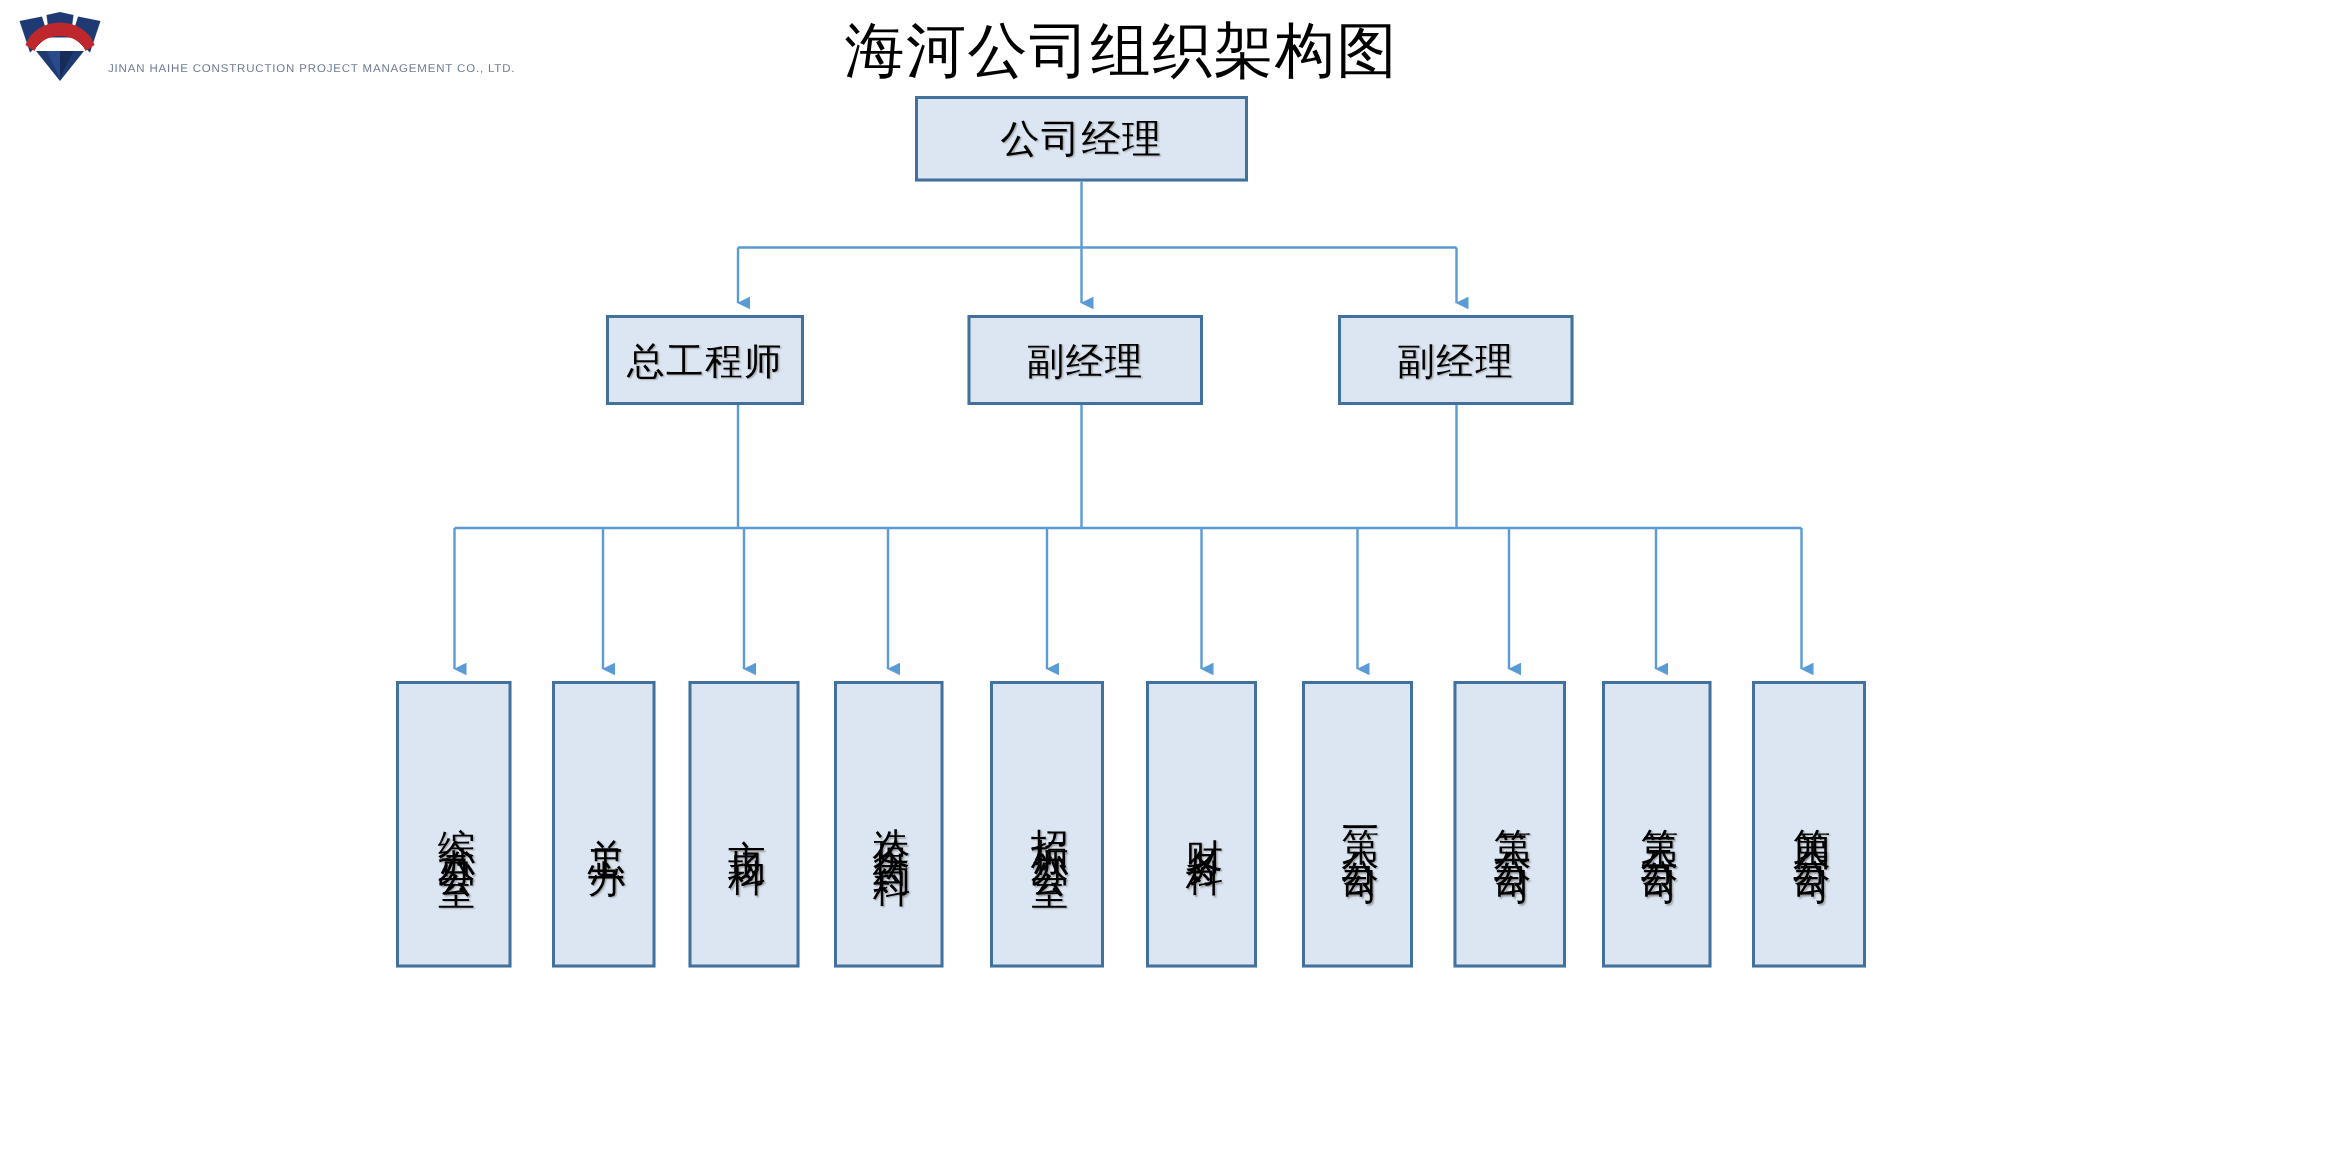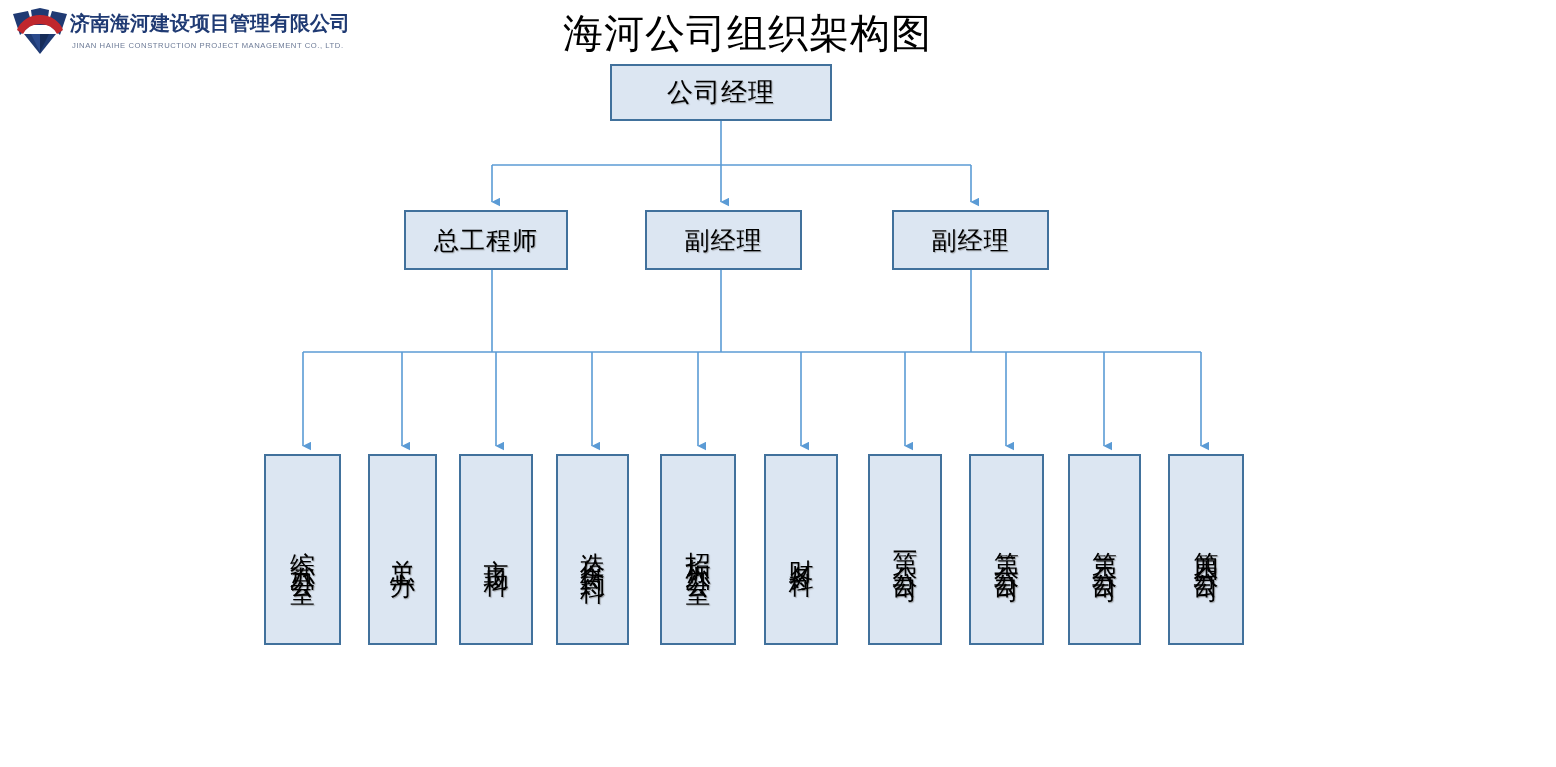--- a/index.html
+++ b/index.html
@@ -81,21 +81,21 @@
   
   .node {
     position: absolute;
     box-sizing: border-box;
     background: #dce6f2;
     border: 2px solid #41719c;
     display: flex;
     align-items: center;
     justify-content: center;
     color: #000000;
-    font-family: Liberation Sans, sans-serif;
+    font-family: Liberation Serif, serif;
     text-shadow: 1px 1px 1px rgba(120,120,120,0.55);
   }
   .node.level-1 {
     font-size: 26px;
     letter-spacing: 1px;
   }
   .node.level-2 {
     font-size: 25px;
     letter-spacing: 1px;
   }
@@ -123,21 +123,20 @@
     <polygon points="19,4 28,2 28,19 21,19" fill="#1f3a73"></polygon>
     <polygon points="37,4 28,2 28,19 35,19" fill="#1f3a73"></polygon>
 
     <path d="M5,24 A24,21 0 0 1 51,24 L45,28 A18,15 0 0 0 11,28 Z" fill="#c0272d"></path>
 
     <polygon points="12,28 44,28 28,48" fill="#1f3a73"></polygon>
     <polygon points="19,28 28,28 28,46" fill="#2b4a8c"></polygon>
     <polygon points="37,28 28,28 28,46" fill="#162c59"></polygon>
   </svg>
 
-  <div id="logo-text-cn">济南海河建设项目管理有限公司</div>
 
   <div id="logo-text-en">JINAN HAIHE CONSTRUCTION PROJECT MANAGEMENT CO., LTD.</div>
 </div>
 
 <div id="page-title">海河公司组织架构图</div>
 
 <svg id="connectors">
   <defs>
     <marker id="arrowhead" markerWidth="9" markerHeight="9" refX="4.2" refY="8" orient="auto" markerUnits="userSpaceOnUse">
       <polygon points="0,0 8.4,0 4.2,8.6" fill="#5b9bd5"></polygon>
@@ -168,21 +167,21 @@
     <line x1="801" y1="352" x2="801" y2="446" marker-end="url(#arrowhead)"></line>
     <line x1="905" y1="352" x2="905" y2="446" marker-end="url(#arrowhead)"></line>
     <line x1="1006" y1="352" x2="1006" y2="446" marker-end="url(#arrowhead)"></line>
     <line x1="1104" y1="352" x2="1104" y2="446" marker-end="url(#arrowhead)"></line>
     <line x1="1201" y1="352" x2="1201" y2="446" marker-end="url(#arrowhead)"></line>
   </g>
 </svg>
 
 <div class="node level-1" style="left:610px; top:64px; width:222px; height:57px;">公司经理</div>
 
-<div class="node level-2" style="left:404px; top:210px; width:164px; height:60px;">总工程师</div>
+<div class="node level-2" style="left:404px; top:210px; width:132px; height:60px;">总工程师</div>
 
 <div class="node level-2" style="left:645px; top:210px; width:157px; height:60px;">副经理</div>
 
 <div class="node level-2" style="left:892px; top:210px; width:157px; height:60px;">副经理</div>
 
 <div class="node leaf" style="left:264px; top:454px; width:77px; height:191px;">综合办公室</div>
 
 <div class="node leaf" style="left:368px; top:454px; width:69px; height:191px;">总工办</div>
 
 <div class="node leaf" style="left:459px; top:454px; width:74px; height:191px;">市场科</div>

